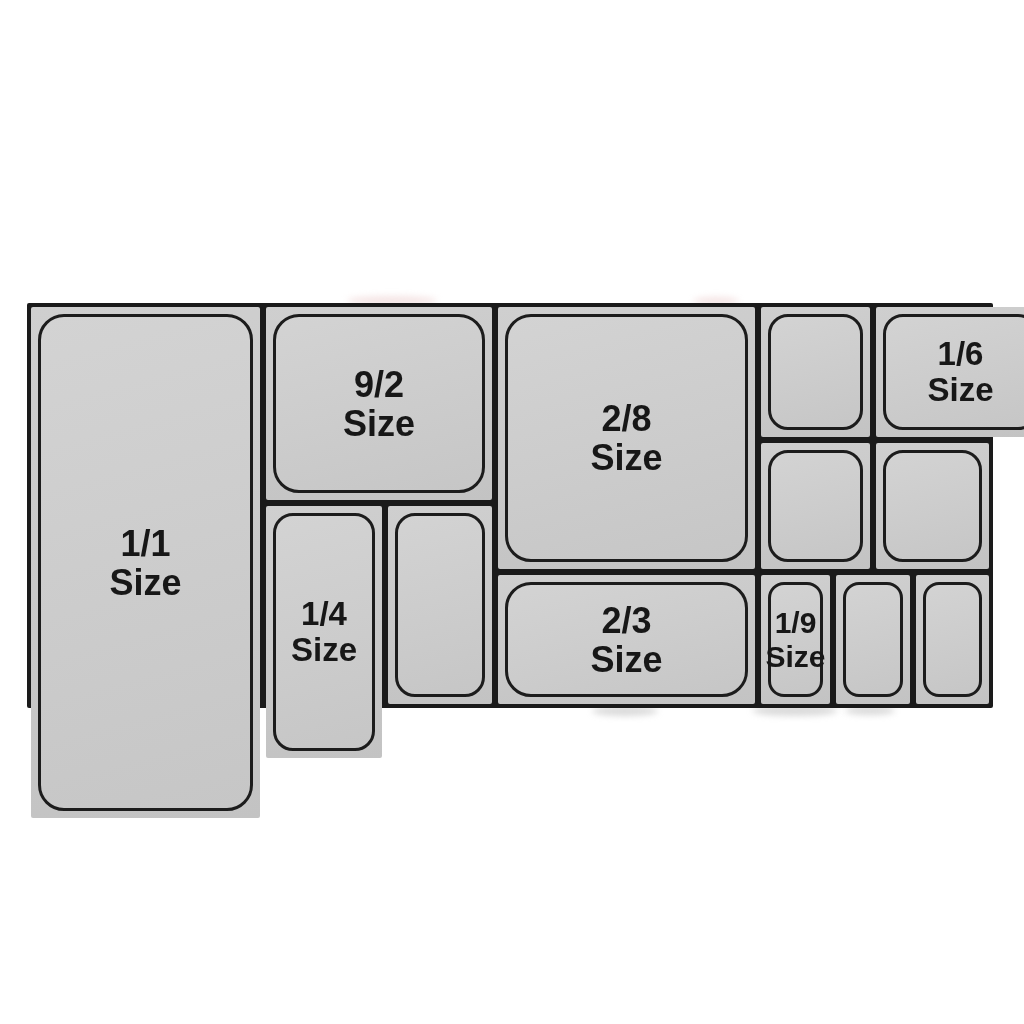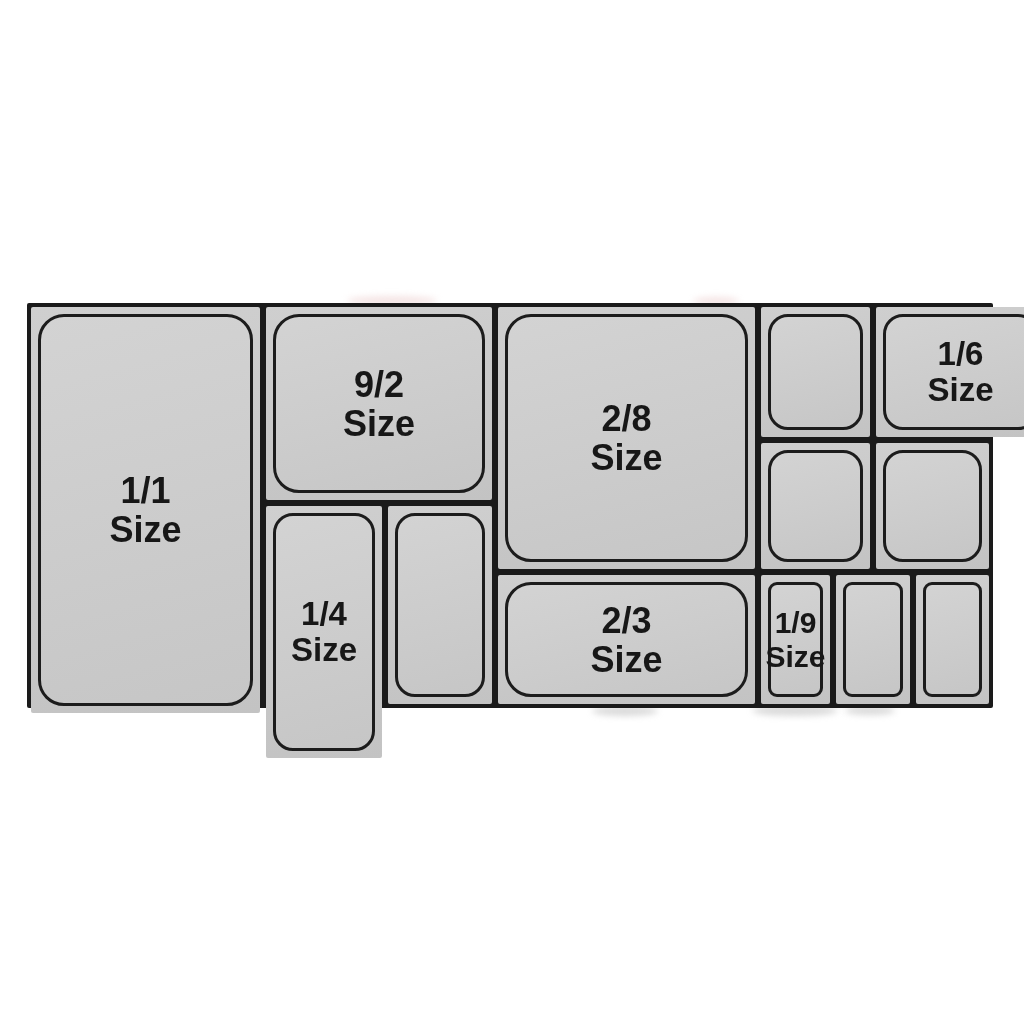--- a/index.html
+++ b/index.html
@@ -36,21 +36,21 @@
     inset: 7px;
     border: 3px solid #1c1c1c;
     background: linear-gradient(165deg, #d3d3d3 0%, #cccccc 55%, #c6c6c6 100%);
     display: flex;
     align-items: center;
     justify-content: center;
     box-sizing: border-box;
   }
   .r-lg { border-radius: 26px; }
   .r-md { border-radius: 20px; }
-  .r-sm { border-radius: 9px; }
+  .r-sm { border-radius: 16px; }
   .label {
     text-align: center;
     font-weight: bold;
     color: #171717;
     letter-spacing: 0px;
     white-space: nowrap;
   }
   .t-36 { font-size: 36px; line-height: 39px; }
   .t-33 { font-size: 33px; line-height: 36px; }
   .t-30 { font-size: 30px; line-height: 34px; }
@@ -69,21 +69,21 @@
 <div class="stage">
 
   <div class="artifact pink" style="left:347px; top:296px; width:90px; height:9px;"></div>
   <div class="artifact pink" style="left:693px; top:297px; width:46px; height:8px;"></div>
   <div class="artifact gray" style="left:592px; top:706px; width:66px; height:10px;"></div>
   <div class="artifact gray" style="left:752px; top:705px; width:86px; height:11px;"></div>
   <div class="artifact gray" style="left:845px; top:706px; width:50px; height:9px;"></div>
 
   <div class="chart">
 
-    <div class="group" style="left:4px; top:4px; width:229px; height:406px;">
+    <div class="group" style="left:4px; top:4px; width:229px; height:511px;">
       <div class="pan r-lg">
         <div class="label t-36">
           <span>1/1</span>
           <span>Size</span>
         </div>
       </div>
     </div>
 
     <div class="group" style="left:239px; top:4px; width:226px; height:193px;">
       <div class="pan r-lg">

